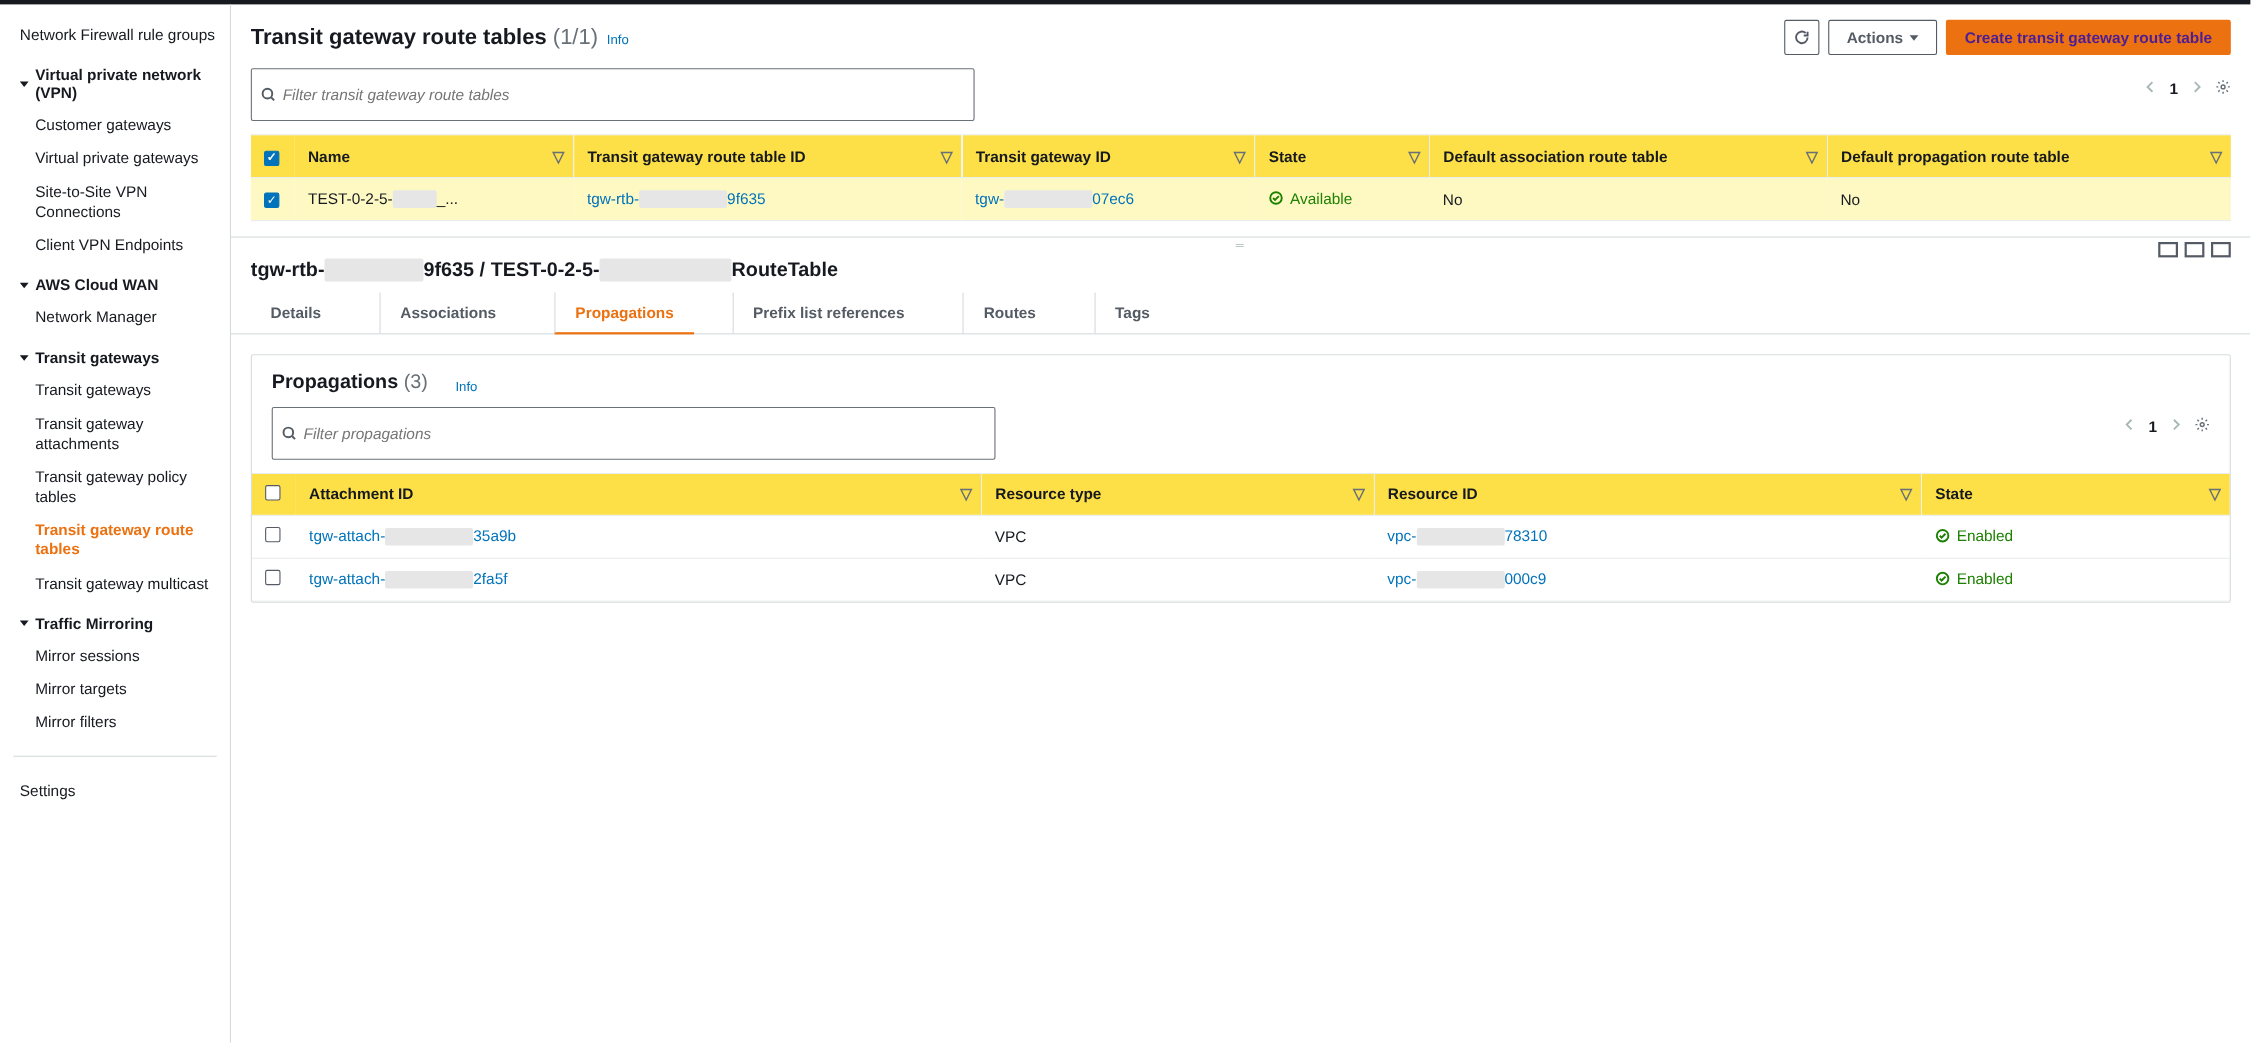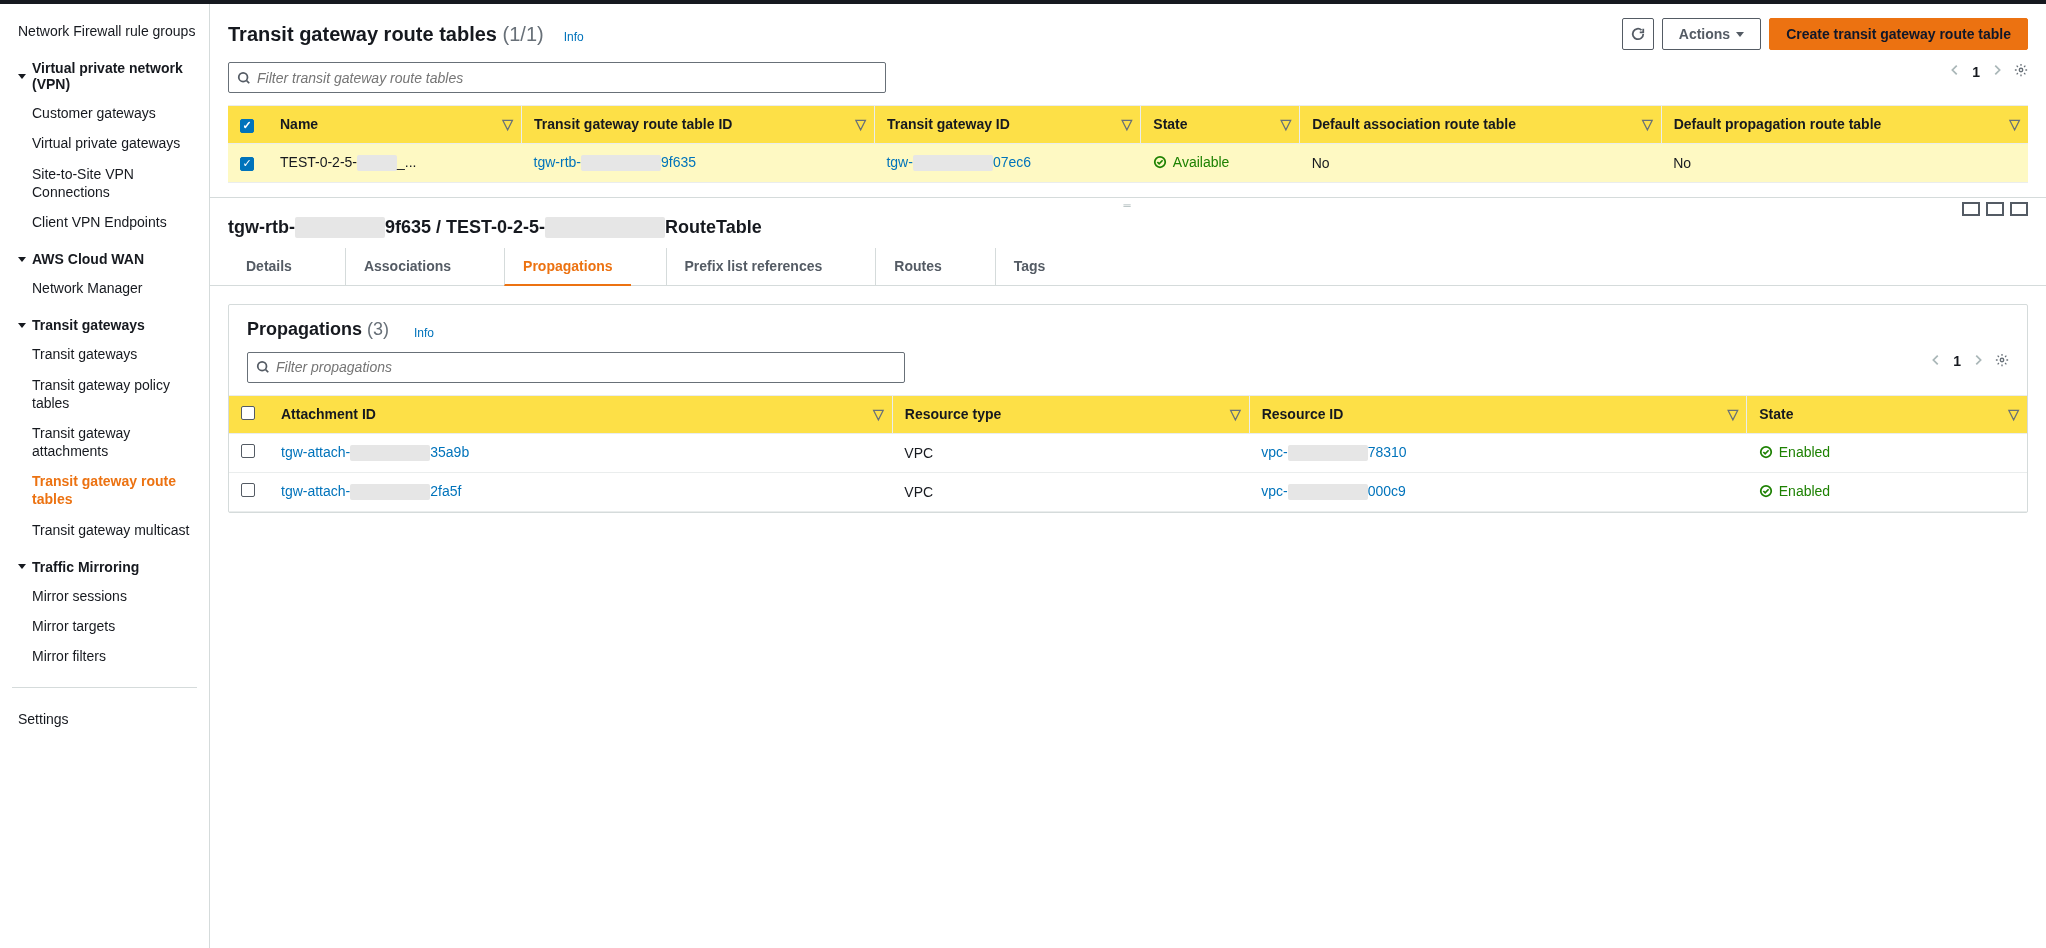--- a/index.html
+++ b/index.html
@@ -8,31 +8,31 @@
 .sidebar { width: 210px; border-right: 1px solid #d5dbdb; overflow-y: auto; padding: 8px 0 20px 0; flex-shrink:0; }
 .sb-group { padding: 4px 12px 4px 18px; }
 .sb-group-header { display:flex; align-items:center; font-weight:700; color:#16191f; padding:6px 0; cursor:pointer; }
 .sb-caret { width:0; height:0; border-left:4px solid transparent; border-right:4px solid transparent; border-top:5px solid #16191f; margin-right:6px; flex-shrink:0; }
 .sb-item { display:block; padding:6px 0 6px 14px; color:#16191f; text-decoration:none; cursor:pointer; line-height:1.3; }
 .sb-item.active { color:#ec7211; font-weight:700; }
 .sb-sep { border:none; border-top:1px solid #d5dbdb; margin:12px 12px; }
 .main { flex:1; display:flex; flex-direction:column; overflow:hidden; }
 .pane { padding:14px 18px; }
 .title-row { display:flex; align-items:center; justify-content:space-between; }
-.title-left { display:flex; align-items:baseline; gap:20px;justify-content:center; }
+.title-left { display:flex; align-items:baseline; gap:8px;justify-content:center; }
 h1 { font-size:20px; font-weight:700; }
 .count-dim { color:#687078; font-weight:400; }
 .info-link { color:#0073bb; font-size:12px; cursor:pointer; font-weight:400; }
 .btn { display:inline-flex; align-items:center; gap:6px; height:32px; padding:0 16px; border:1px solid #545b64; border-radius:2px; background:#fff; color:#545b64; font-weight:700; cursor:pointer; font-size:14px; }
-.btn-primary { background:#ec7211; border-color:#ec7211; color:#0f172a; }
+.btn-primary { background:#ec7211; border-color:#ec7211; color:#4c1d95; }
 .btn svg { width:14px; height:14px; }
 .btn-icon { padding:0; width:32px; justify-content:center; }
 .btn.disabled { color:#aab7b8; border-color:#d5dbdb; cursor:not-allowed; }
 .btn-row { display:flex; gap:8px; }
-.search-box { display:flex; align-items:center; border:1px solid #687078; border-radius:2px; height:31px; padding:0 8px; margin:12px 0 0 0; width:658px; }
+.search-box { display:flex; align-items:center; border:1px solid #687078; border-radius:2px; height:48px; padding:0 8px; margin:12px 0 0 0; width:658px; }
 .search-box input { border:none; outline:none; flex:1; font-size:14px; font-style:italic; color:#687078; }
 .search-box svg { width:14px; height:14px; color:#545b64; margin-right:6px; }
 .pager { display:flex; align-items:center; gap:10px; color:#687078; }
 .pager .pg-num { color:#16191f; font-weight:700; }
 .pager svg { width:14px; height:14px; cursor:pointer; }
 .pager .pg-dis svg { color:#aab7b8; }
 .table { width:100%; border-collapse:collapse; margin-top:12px; }
 .table th, .table td { text-align:left; padding:10px 12px; font-size:14px; }
 .table thead th { border-top:1px solid #eaeded; border-bottom:1px solid #eaeded; background:#fde047; font-weight:700; position:relative; }
 .th-sort { position:absolute; right:8px; top:50%; transform:translateY(-50%); color:#687078; }
@@ -87,22 +87,22 @@
             <span>AWS Cloud WAN</span>
           </div>
           <a class="sb-item">Network Manager</a>
         </div>
         <div class="sb-group">
           <div class="sb-group-header">
             <span class="sb-caret"></span>
             <span>Transit gateways</span>
           </div>
           <a class="sb-item">Transit gateways</a>
+          <a class="sb-item">Transit gateway attachments</a>
           <a class="sb-item">Transit gateway policy tables</a>
-          <a class="sb-item">Transit gateway attachments</a>
           <a class="sb-item active">Transit gateway route tables</a>
           <a class="sb-item">Transit gateway multicast</a>
         </div>
         <div class="sb-group">
           <div class="sb-group-header">
             <span class="sb-caret"></span>
             <span>Traffic Mirroring</span>
           </div>
           <a class="sb-item">Mirror sessions</a>
           <a class="sb-item">Mirror targets</a>

